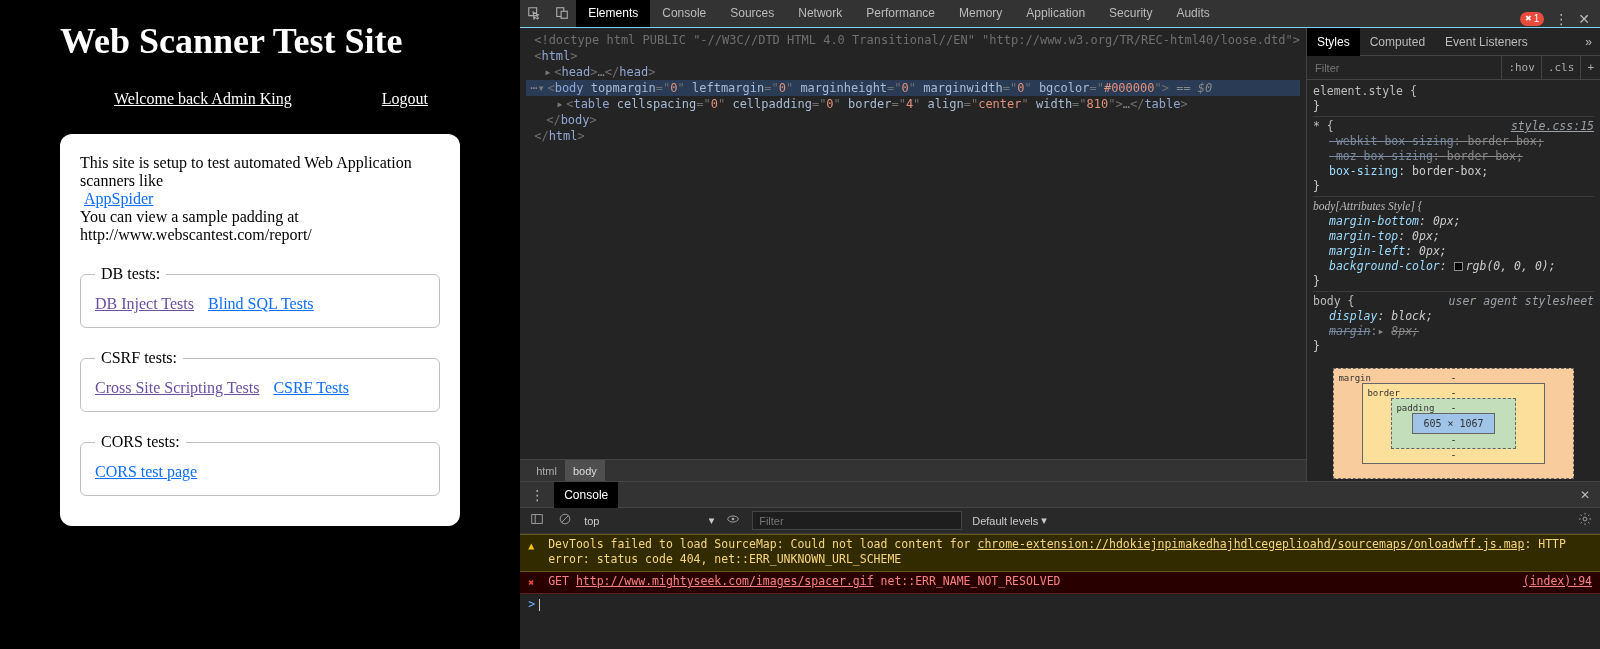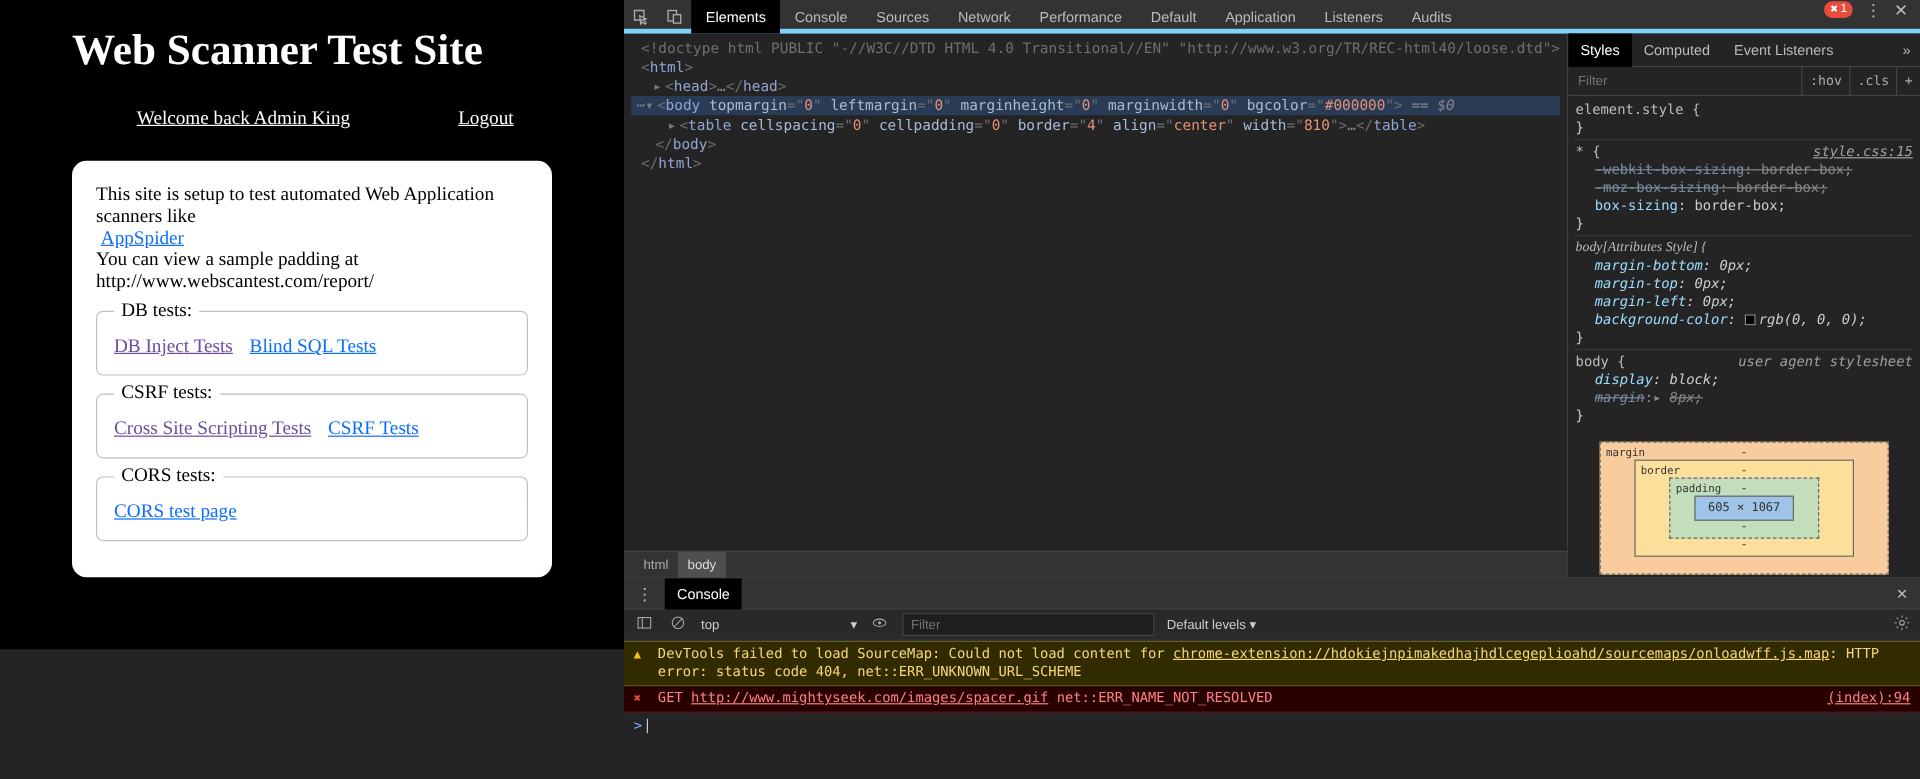--- a/index.html
+++ b/index.html
@@ -1,33 +1,33 @@
 <!DOCTYPE html>
 <html><head>
 <meta charset="utf-8">
 <style>
 * { box-sizing: border-box; margin: 0; padding: 0; }
 body { font-family: Arial, Helvetica, sans-serif; background: #242424; width: 1600px; height: 649px; overflow: hidden; display: flex; }
-.left-pane { width: 571px; height: 541px; background: #000; overflow: hidden; }
+.left-pane { width: 571px; height: 649px; background: #000; overflow: hidden; }
 .page-content { padding: 20px 60px 0 60px; }
 .site-title { color: #fff; font-family: "Times New Roman", serif; font-size: 36px; font-weight: bold; margin-bottom: 28px; }
 .welcome-row { display: flex; gap: 90px; }
 .welcome-row a { color: #fff; font-family: "Times New Roman", serif; font-size: 16px; text-decoration: underline; }
 .white-box { background: #fff; border-radius: 12px; margin-top: 26px; padding: 20px 20px 30px 20px; color: #000; font-family: "Times New Roman", serif; font-size: 16px; }
 .intro { margin-bottom: 4px; }
 .intro a { color: #0d6efd; text-decoration: underline; }
-.testset { border: 1px solid #c0c0c0; border-radius: 6px; margin-top: 15px; padding: 20px 14px 14px 14px; position: relative; }
+.testset { border: 1px solid #c0c0c0; border-radius: 6px; margin-top: 30px; padding: 20px 14px 14px 14px; position: relative; }
 .testset-label { position: absolute; top: -10px; left: 14px; background: #fff; padding: 0 6px; font-size: 16px; }
 .testset .links { display: flex; flex-wrap: wrap; gap: 14px; }
 .testset a { font-size: 16px; text-decoration: underline; }
 .testset a.visited { color: #6a4ea1; }
 .testset a.link { color: #0d6efd; }
 
 .devtools { flex: 1; height: 649px; display: flex; flex-direction: column; background: #242424; color: #ccc; font-family: "Helvetica Neue", Arial, sans-serif; font-size: 12px; }
-.dt-toolbar { height: 28px; background: #333; display: flex; align-items: flex-start; border-bottom: 4px solid #7dd3fc; }
+.dt-toolbar { height: 28px; background: #333; display: flex; align-items: flex-end; border-bottom: 1px solid #7dd3fc; }
 .dt-tool-icon { width: 28px; height: 28px; display: flex; align-items: center; justify-content: center; color: #aaa; cursor: pointer; }
 .dt-tabs { display: flex; align-items: center; }
 .dt-tab { padding: 0 12px; height: 28px; line-height: 28px; color: #bbb; cursor: pointer; }
 .dt-tab.active { background: #000; color: #fff; }
 .dt-right-icons { margin-left: auto; display: flex; align-items: center; gap: 10px; padding-right: 10px; }
 .err-pill { background: #e74c3c; color: #fff; border-radius: 8px; height: 14px; line-height: 14px; padding: 0 5px; font-size: 10px; display: inline-flex; align-items: center; gap: 2px; }
 .err-pill::before { content: "✖"; font-size: 8px; }
 .kebab, .close-x { color: #bbb; cursor: pointer; font-size: 14px; }
 
 .dt-main { flex: 1; display: flex; min-height: 0; }
@@ -155,23 +155,23 @@
           <rect x="2" y="2" width="8" height="10" fill="none" stroke="currentColor" stroke-width="1.3"></rect>
           <rect x="7" y="6" width="7" height="8" fill="#333" stroke="currentColor" stroke-width="1.3"></rect>
         </svg>
     </div>
     <div class="dt-tabs">
       <div class="dt-tab active">Elements</div>
       <div class="dt-tab">Console</div>
       <div class="dt-tab">Sources</div>
       <div class="dt-tab">Network</div>
       <div class="dt-tab">Performance</div>
-      <div class="dt-tab">Default</div>
+      <div class="dt-tab">Memory</div>
       <div class="dt-tab">Application</div>
-      <div class="dt-tab">Listeners</div>
+      <div class="dt-tab">Security</div>
       <div class="dt-tab">Audits</div>
     </div>
     <div class="dt-right-icons">
       <span class="err-pill">1</span>
       <span class="kebab">⋮</span>
       <span class="close-x">✕</span>
     </div>
   </div>
 
   <div class="dt-main">

